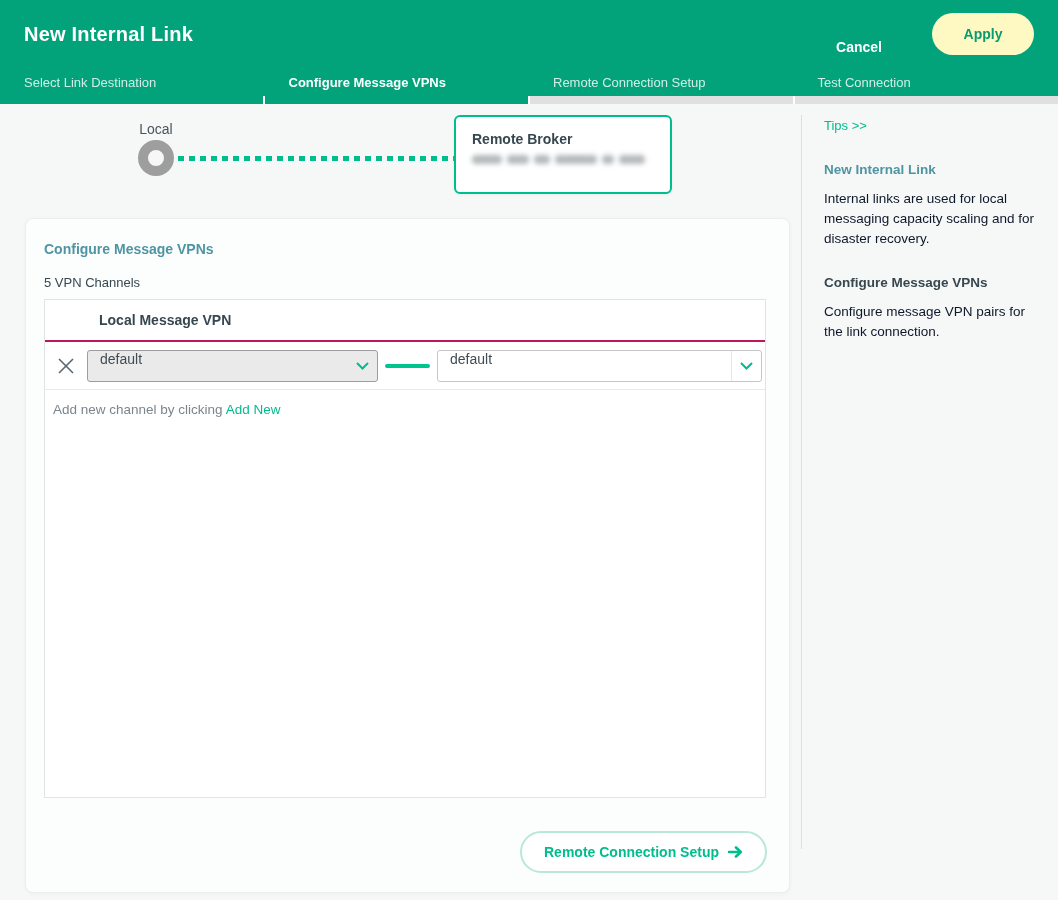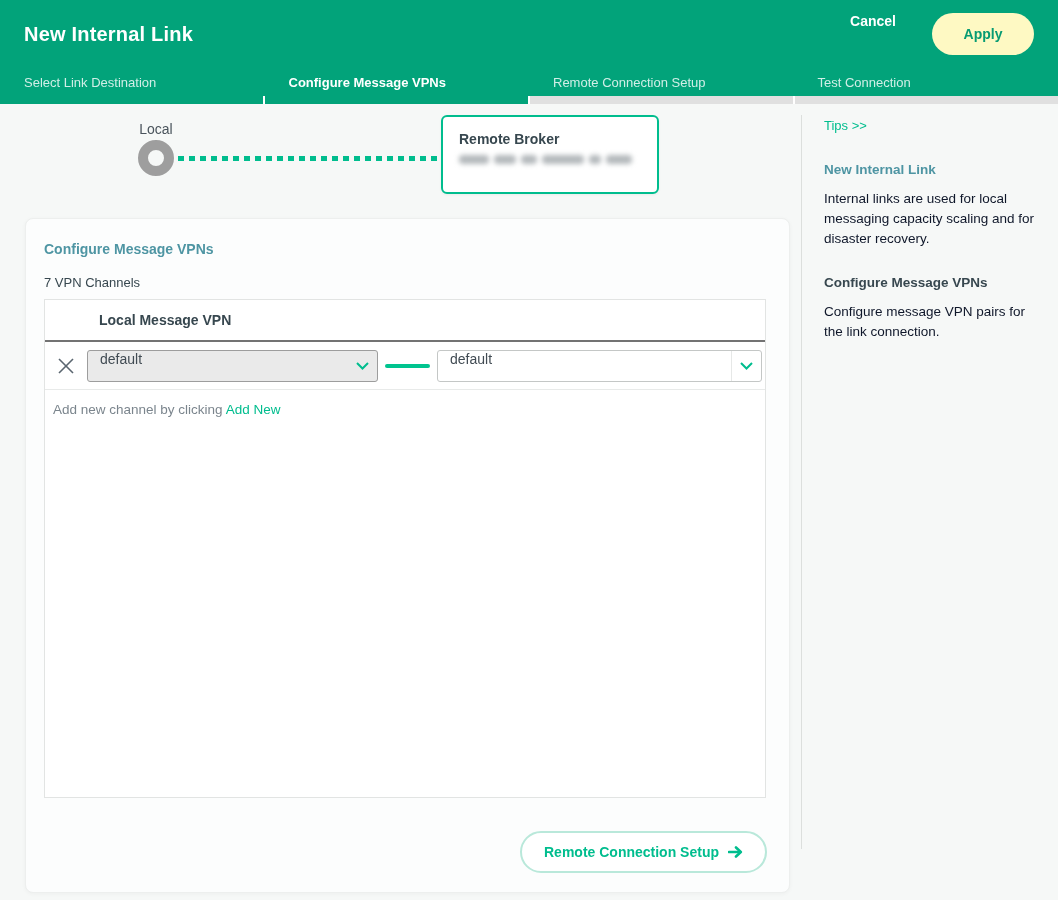--- a/index.html
+++ b/index.html
@@ -4,56 +4,56 @@
 <style>
   * { margin:0; padding:0; box-sizing:border-box; }
   html,body { width:1058px; height:900px; }
   body { font-family:"Liberation Sans", sans-serif; background:#f6f8f7; overflow:hidden; }
 
   .app { position:relative; width:1058px; height:900px; }
 
   
   .hdr { background:#02a37a; height:68px; display:flex; align-items:center; padding:0 24px; }
   .hdr-title { color:#ffffff; font-size:20px; font-weight:700; letter-spacing:.2px; }
-  .hdr-actions { margin-left:auto; display:flex; align-items:flex-start; gap:36px; }
+  .hdr-actions { margin-left:auto; display:flex; align-items:flex-end; gap:50px; }
   .btn-cancel { background:none; border:none; color:#ffffff; font-size:14px; font-weight:700; cursor:pointer; font-family:inherit; }
   .btn-apply { background:#fef9c3; border:none; color:#079b72; font-size:14px; font-weight:700; border-radius:21px; height:42px; width:102px; cursor:pointer; font-family:inherit; }
 
   
   .tabs { background:#02a37a; height:28px; display:flex; }
   .tab { flex:1; display:flex; align-items:center; padding-left:24px; font-size:13px; color:rgba(255,255,255,.82); cursor:pointer; }
   .tab.active { color:#ffffff; font-weight:700; }
   .tab-strip { height:8px; background:#ffffff; display:flex; gap:2px; }
   .tab-strip .seg { flex:1; background:#e0e0e0; }
   .tab-strip .seg.done, .tab-strip .seg.active { background:#02a37a; }
 
   
   .content { position:relative; width:1046px; height:796px; }
 
   
   .local-node { position:absolute; left:120px; top:17px; width:72px; text-align:center; }
   .local-label { font-size:14px; color:#4a545c; display:block; }
   .local-ring { width:36px; height:36px; border:10px solid #9e9e9e; border-radius:50%; margin:3px auto 0; background:transparent; }
   .dotted-link { position:absolute; left:178px; top:52px; width:277px; height:5px;
                  background:repeating-linear-gradient(90deg,#00bd8e 0 6px,transparent 6px 11px); }
-  .remote-card { position:absolute; left:441px; top:11px; width:218px; height:79px; background:#ffffff;
+  .remote-card { position:absolute; left:454px; top:11px; width:218px; height:79px; background:#ffffff;
                  border:2px solid #00bd8e; border-radius:6px; padding:14px 16px; box-shadow:0 1px 3px rgba(0,0,0,.05); }
   .remote-title { font-size:14px; font-weight:700; color:#37474f; }
   .blur-row { margin-top:8px; display:flex; gap:5px; filter:blur(2.5px); }
   .blur-row i { height:9px; background:#b4b9bc; border-radius:4px; display:block; }
 
   
   .panel { position:absolute; left:25px; top:114px; width:765px; height:675px; background:#fcfdfd;
            border:1px solid #edefee; border-radius:8px; box-shadow:0 1px 4px rgba(0,0,0,.04); }
   .panel-title { position:absolute; left:18px; top:22px; font-size:14px; font-weight:700; color:#4e95a3; }
   .panel-count { position:absolute; left:18px; top:56px; font-size:13px; color:#37474f; }
 
   .listbox { position:absolute; left:18px; top:80px; width:722px; height:499px; background:#ffffff;
              border:1px solid #e2e4e3; display:flex; flex-direction:column; }
-  .thead { position:relative; height:42px; border-bottom:2px solid #737373; flex:0 0 auto; }
+  .thead { position:relative; height:42px; border-bottom:2px solid #be185d; flex:0 0 auto; }
   .th { position:absolute; top:0; line-height:40px; font-size:14px; font-weight:700; color:#37474f; }
   .th.local { left:54px; }
   .th.remote { left:391px; }
   .trow { height:48px; display:flex; align-items:center; border-bottom:1px solid #e8eae9; flex:0 0 auto; }
   .x-cell { width:42px; display:flex; justify-content:center; cursor:pointer; }
   .select { height:32px; display:flex; border-radius:3px; cursor:pointer; font-size:14px; }
   .select .val { flex:1; padding-left:12px; color:#414b53; }
   .select .chev { width:30px; height:100%; display:flex; align-items:center; justify-content:center; }
   .select.disabled { width:291px; background:#eaeaea; border:1px solid #9d9d9d; }
   .select.enabled { width:325px; background:#ffffff; border:1px solid #c4c7c6; }
@@ -117,21 +117,21 @@
           <i style="width:22px"></i>
           <i style="width:16px"></i>
           <i style="width:42px"></i>
           <i style="width:12px"></i>
           <i style="width:26px"></i>
       </div>
     </div>
 
     <div class="panel">
       <div class="panel-title">Configure Message VPNs</div>
-      <div class="panel-count">7 VPN Channels</div>
+      <div class="panel-count">5 VPN Channels</div>
 
       <div class="listbox">
         <div class="thead">
           <span class="th local">Local Message VPN</span>
         </div>
 
         <div class="trow">
           <span class="x-cell">
             <svg width="18" height="18" viewBox="0 0 18 18">
               <line x1="2" y1="2" x2="16" y2="16" stroke="#5a6670" stroke-width="1.6"></line>

